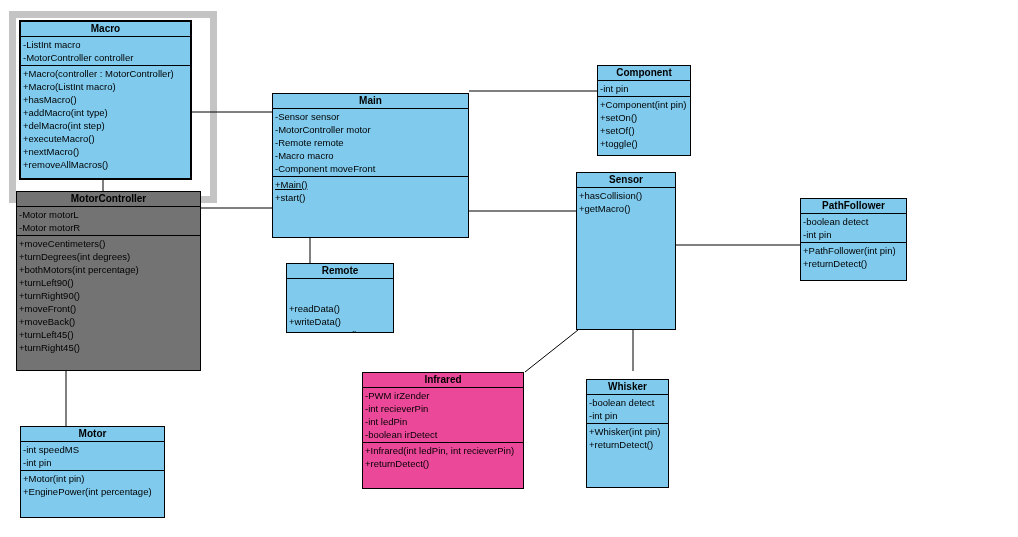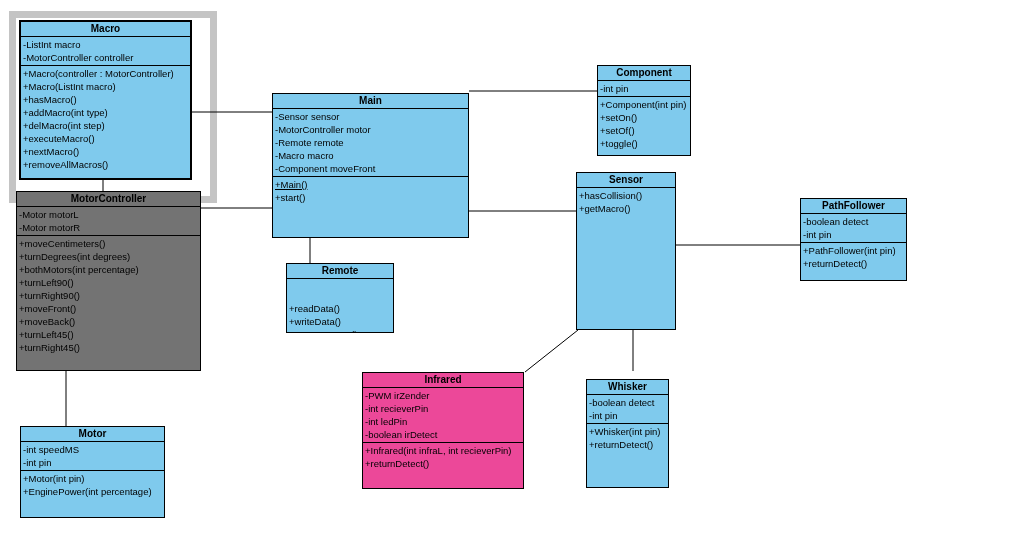--- a/index.html
+++ b/index.html
@@ -166,21 +166,21 @@
     </div>
     <div class="uml-class" style="left: 362px; top: 372px; width: 162px; height: 117px; background: #ec4899;">
       <div class="cls-title">Infrared</div>
       <div class="cls-compartment attrs">
         <div class="member">-PWM irZender</div>
         <div class="member">-int recieverPin</div>
         <div class="member">-int ledPin</div>
         <div class="member">-boolean irDetect</div>
       </div>
       <div class="cls-compartment methods">
-        <div class="member">+Infrared(int infraL, int recieverPin)</div>
+        <div class="member">+Infrared(int ledPin, int recieverPin)</div>
         <div class="member">+returnDetect()</div>
       </div>
     </div>
     <div class="uml-class" style="left: 586px; top: 371px; width: 83px; height: 109px; background: rgb(127, 202, 237); margin-top: 8px;">
       <div class="cls-title">Whisker</div>
       <div class="cls-compartment attrs">
         <div class="member">-boolean detect</div>
         <div class="member">-int pin</div>
       </div>
       <div class="cls-compartment methods">

